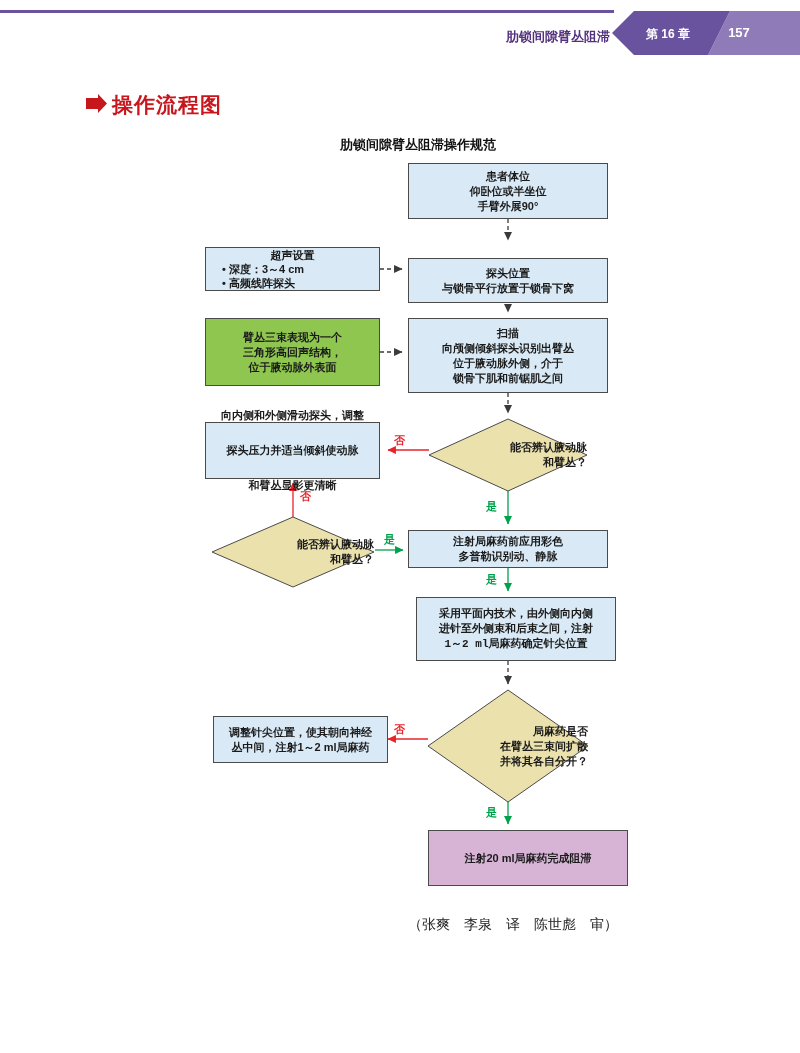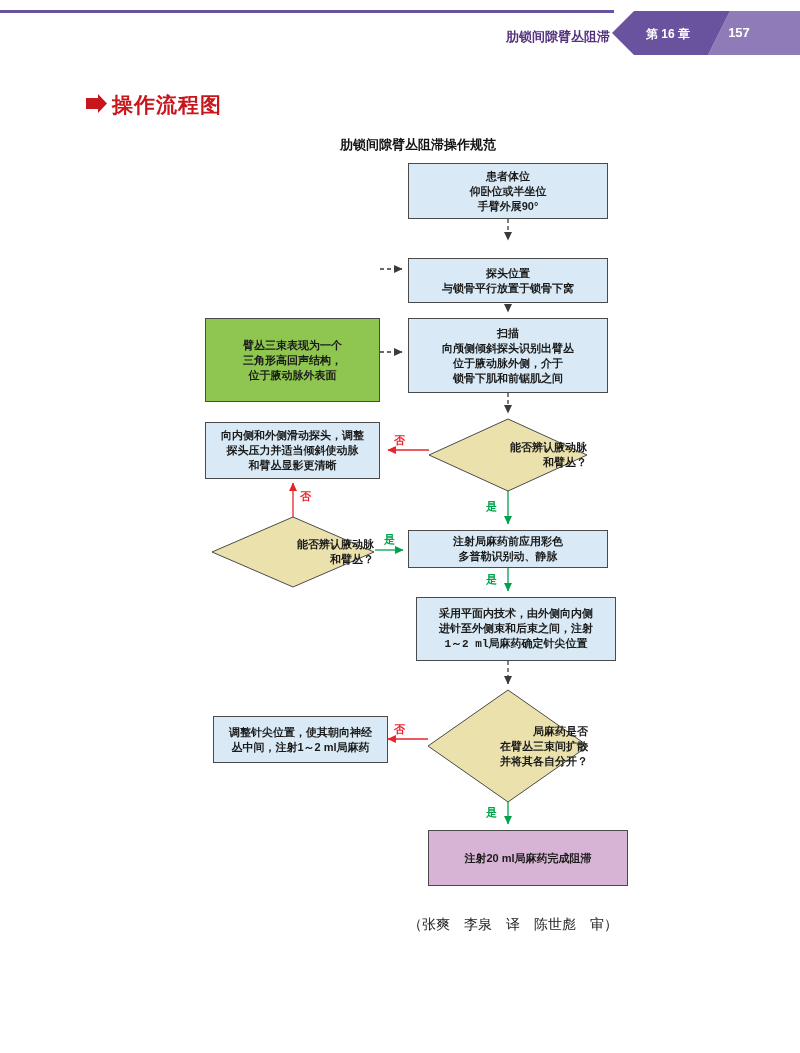--- a/index.html
+++ b/index.html
@@ -163,40 +163,45 @@
     <div>患者体位</div>
     <div>仰卧位或半坐位</div>
     <div>手臂外展90°</div>
   </div>
 
   <div class="node blue" style="left:408px; top:258px; width:200px; height:45px;">
     <div>探头位置</div>
     <div>与锁骨平行放置于锁骨下窝</div>
   </div>
 
+  <div class="node blue us" style="left:205px; top:247px; width:175px; height:44px;">
+    <div class="us-title">超声设置</div>
+    <div class="us-bullet">• 深度：3～4 cm</div>
+    <div class="us-bullet">• 高频线阵探头</div>
+  </div>
 
   <div class="node blue" style="left:408px; top:318px; width:200px; height:75px;">
     <div>扫描</div>
     <div>向颅侧倾斜探头识别出臂丛</div>
     <div>位于腋动脉外侧，介于</div>
     <div>锁骨下肌和前锯肌之间</div>
   </div>
 
-  <div class="node green-note" style="left:205px; top:318px; width:175px; height:84px;">
+  <div class="node green-note" style="left:205px; top:318px; width:175px; height:68px;">
     <div>臂丛三束表现为一个</div>
     <div>三角形高回声结构，</div>
     <div>位于腋动脉外表面</div>
   </div>
 
   <div class="dtext" style="left:429px; top:419px; width:158px; height:72px;">
     <div>能否辨认腋动脉</div>
     <div>和臂丛？</div>
   </div>
 
-  <div class="node blue" style="left:205px; top:422px; width:175px; height:57px;">
+  <div class="node blue" style="left:205px; top:422px; width:175px; height:57px;gap:20px;">
     <div>向内侧和外侧滑动探头，调整</div>
     <div>探头压力并适当倾斜使动脉</div>
     <div>和臂丛显影更清晰</div>
   </div>
 
   <div class="dtext" style="left:212px; top:517px; width:162px; height:70px;">
     <div>能否辨认腋动脉</div>
     <div>和臂丛？</div>
   </div>
 

